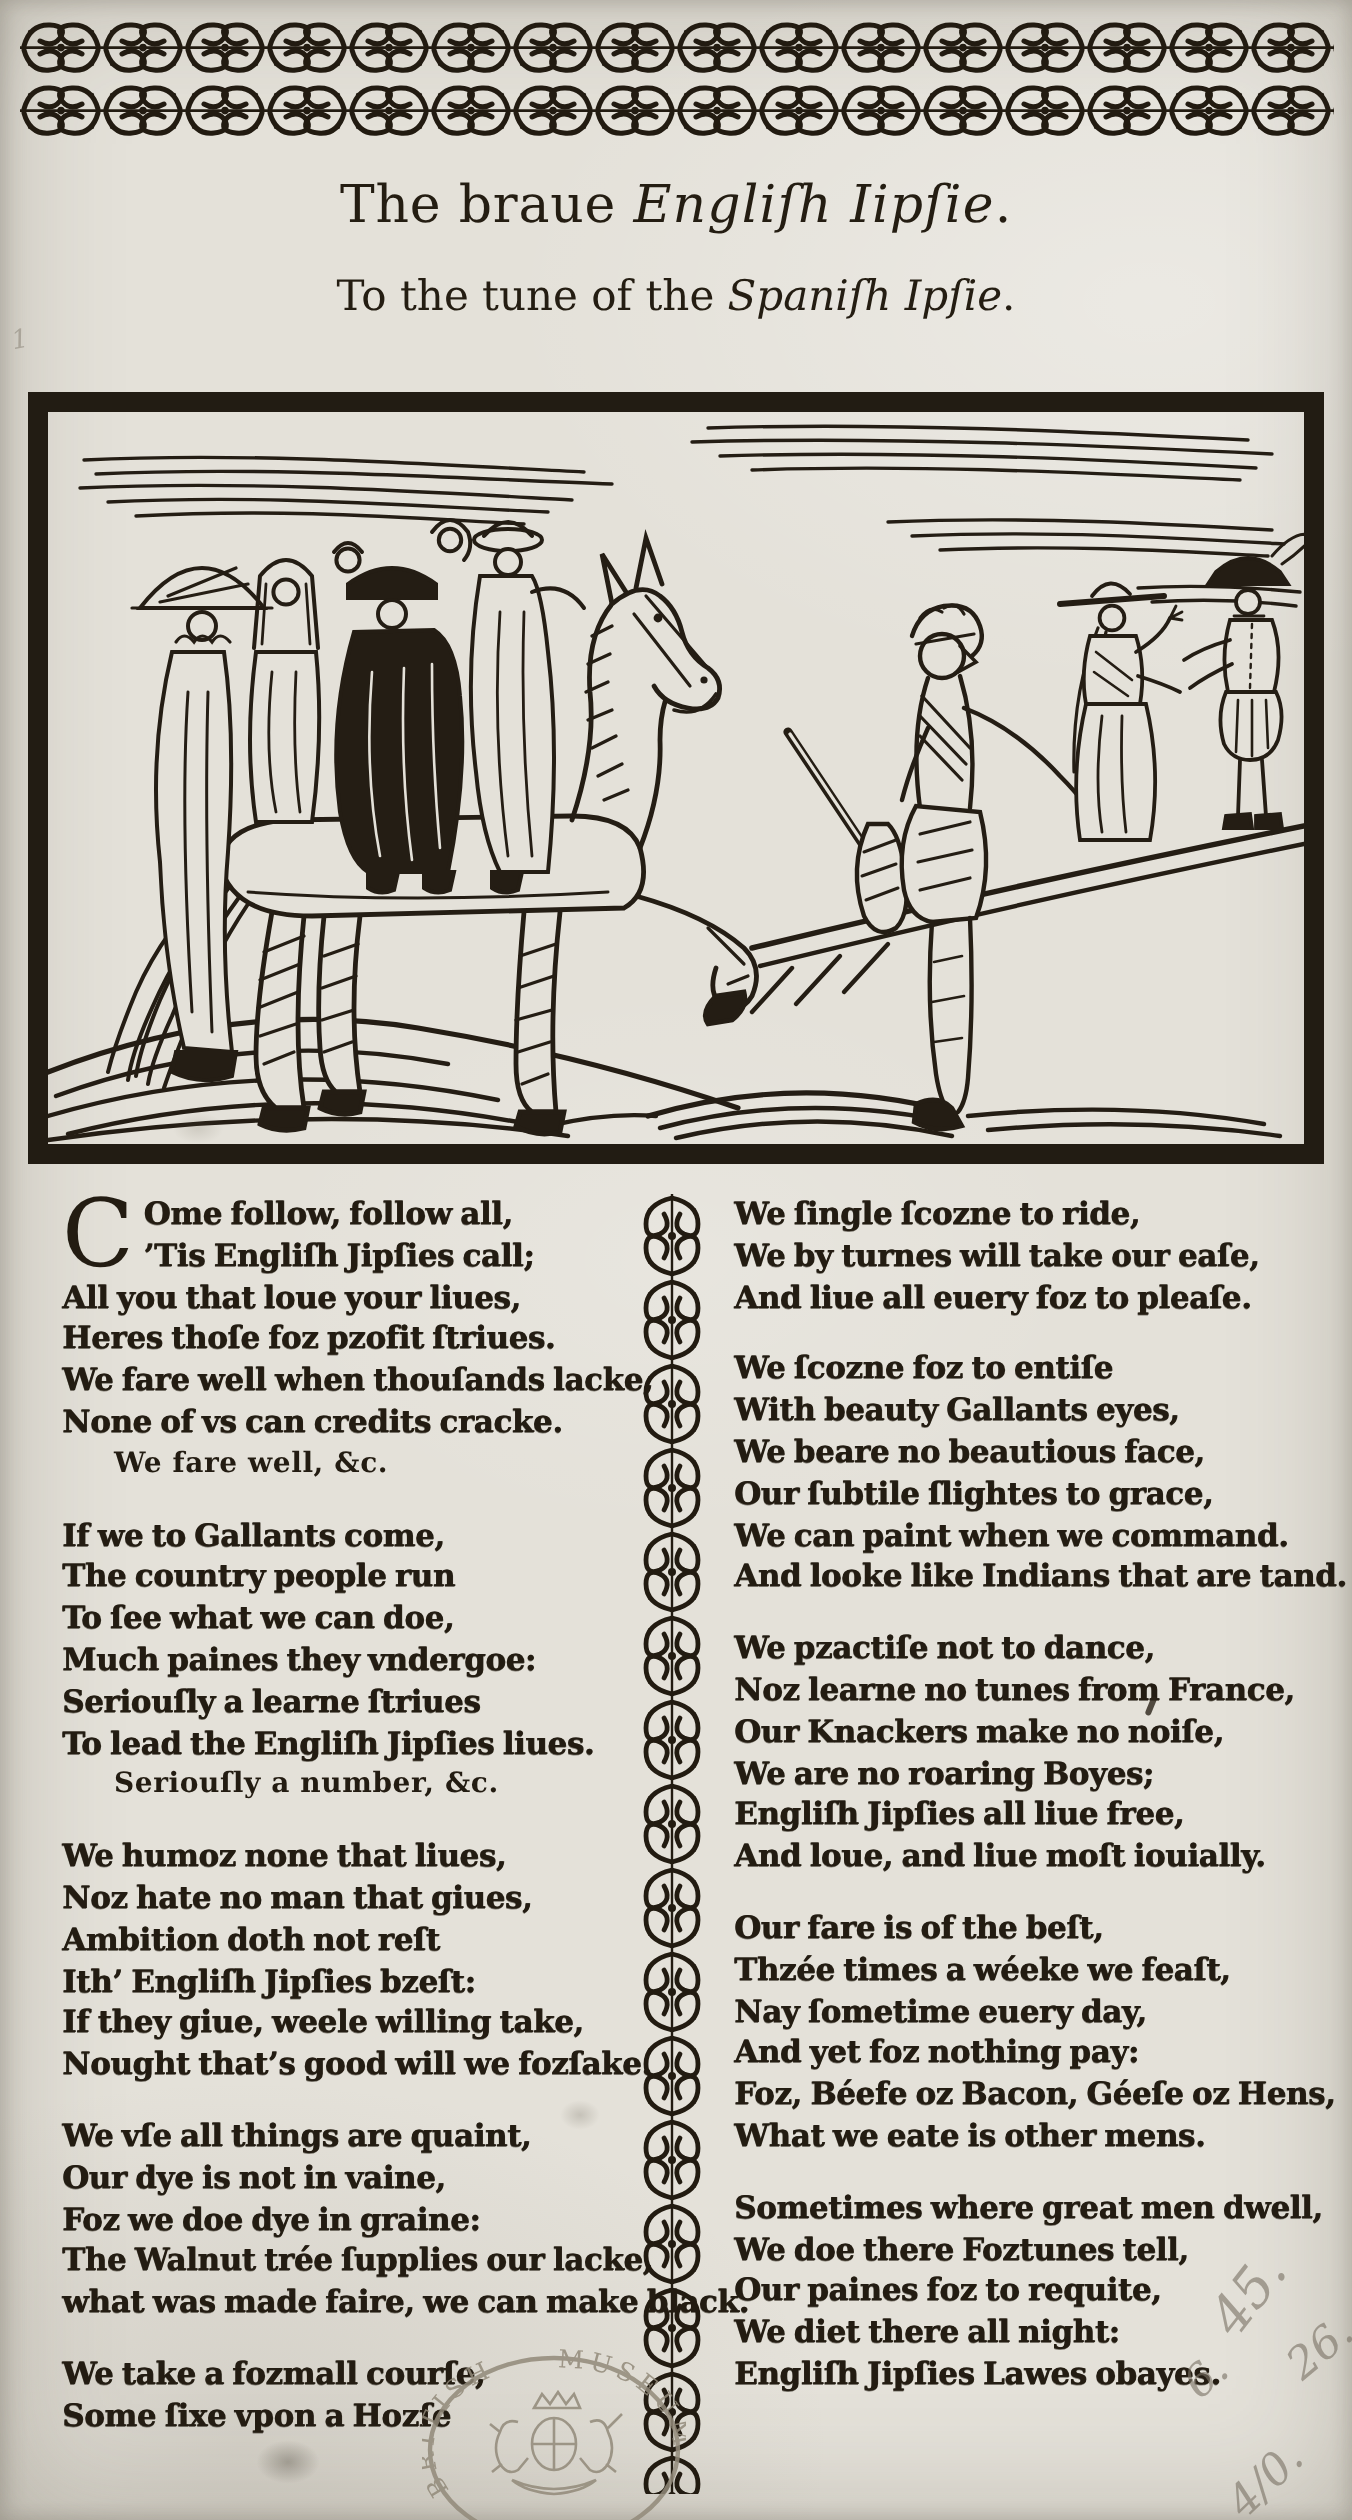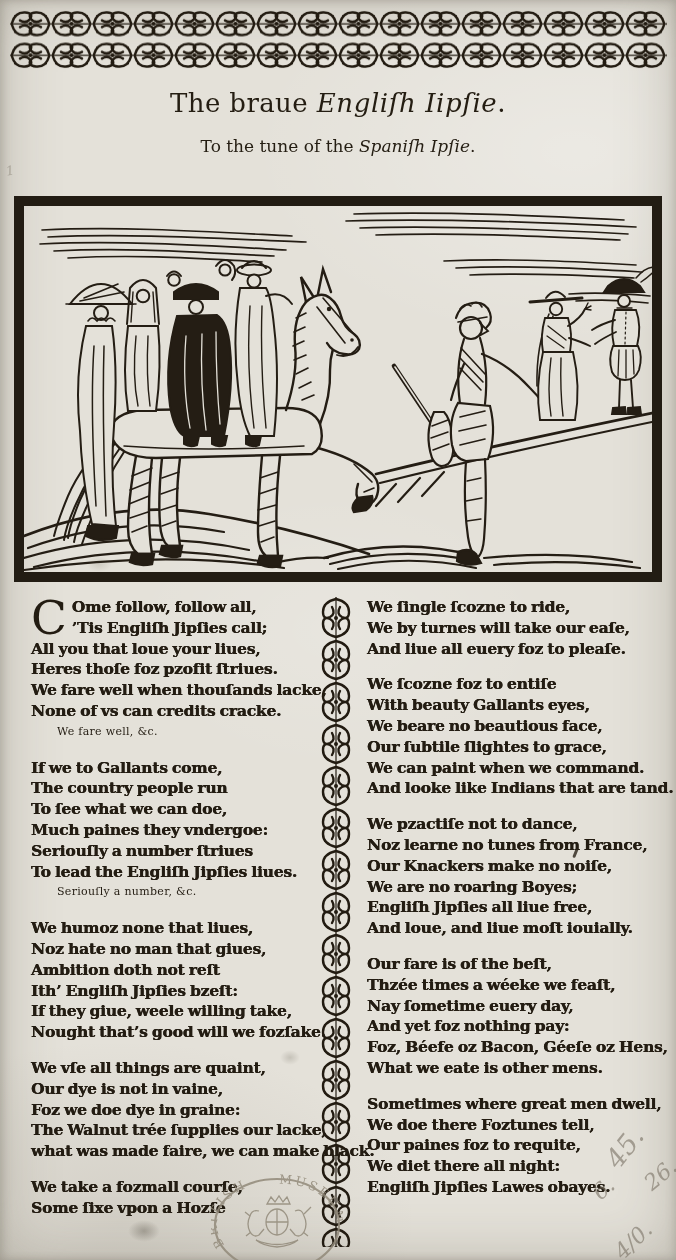--- a/index.html
+++ b/index.html
@@ -15,34 +15,34 @@
     color:#231c12;
   }
   
   .orn-band{position:absolute;left:10px;top:8px;}
   .orn-div{position:absolute;left:317px;top:597px;}
   
   .title{position:absolute;left:0;top:88px;width:100%;margin:0;text-align:center;
     font-size:26px;font-weight:normal;letter-spacing:.4px;color:#241d12;}
   .title i{letter-spacing:.6px;}
   .subtitle{position:absolute;left:0;top:136px;width:100%;text-align:center;
-    font-size:17px;color:#241d12;}
+    font-size:21px;color:#241d12;}
   
   .woodcut{position:absolute;left:14px;top:196px;width:648px;height:386px;
     border:10px solid #221c13;box-sizing:border-box;background:transparent;}
   .woodcut svg{display:block;}
   
   .col{position:absolute;top:597px;}
   .col.left{left:31px;width:288px;}
   .col.right{left:367px;width:300px;}
   .stanza{margin:0 0 15px 0;}
   .line{font-size:15.5px;line-height:20.8px;font-weight:bold;white-space:nowrap;
     letter-spacing:-.2px;word-spacing:-1px;
     text-shadow:.35px 0 0 rgba(30,23,12,.9), 0 .25px 0 rgba(30,23,12,.55);}
-  .line.roman{font-weight:normal;text-shadow:none;font-size:11px;padding-left:26px;
+  .line.roman{font-weight:bold;text-shadow:none;font-size:14px;padding-left:26px;
     letter-spacing:.3px;word-spacing:0;}
   .dropcap{float:left;font-size:47px;line-height:37px;font-weight:normal;
     margin:2px 5px 0 0;text-shadow:none;}
   
   .stamp{position:absolute;left:211px;top:1173px;opacity:.85;}
   .stamp text{font-family:"DejaVu Serif",serif;font-size:12.5px;letter-spacing:2.5px;fill:#928a7a;}
   
   .pencil{position:absolute;font-family:"DejaVu Serif",serif;font-style:italic;
     color:rgba(122,115,101,.62);pointer-events:none;}
   .a1{left:603px;top:1132px;font-size:27px;transform:rotate(-52deg);}
@@ -256,21 +256,21 @@
         <div class="line">Heres thoſe foz pzofit ſtriues.</div>
         <div class="line">We fare well when thouſands lacke,</div>
         <div class="line">None of vs can credits cracke.</div>
         <div class="line roman">We fare well, &amp;c.</div>
       </div>
       <div class="stanza">
         <div class="line">If we to Gallants come,</div>
         <div class="line">The country people run</div>
         <div class="line">To ſee what we can doe,</div>
         <div class="line">Much paines they vndergoe:</div>
-        <div class="line">Seriouſly a number ſtriues</div>
+        <div class="line">Seriouſly a learne ſtriues</div>
         <div class="line">To lead the Engliſh Jipſies liues.</div>
         <div class="line roman">Seriouſly a number, &amp;c.</div>
       </div>
       <div class="stanza">
         <div class="line">We humoz none that liues,</div>
         <div class="line">Noz hate no man that giues,</div>
         <div class="line">Ambition doth not reſt</div>
         <div class="line">Ith’ Engliſh Jipſies bzeſt:</div>
         <div class="line">If they giue, weele willing take,</div>
         <div class="line">Nought that’s good will we fozſake.</div>

